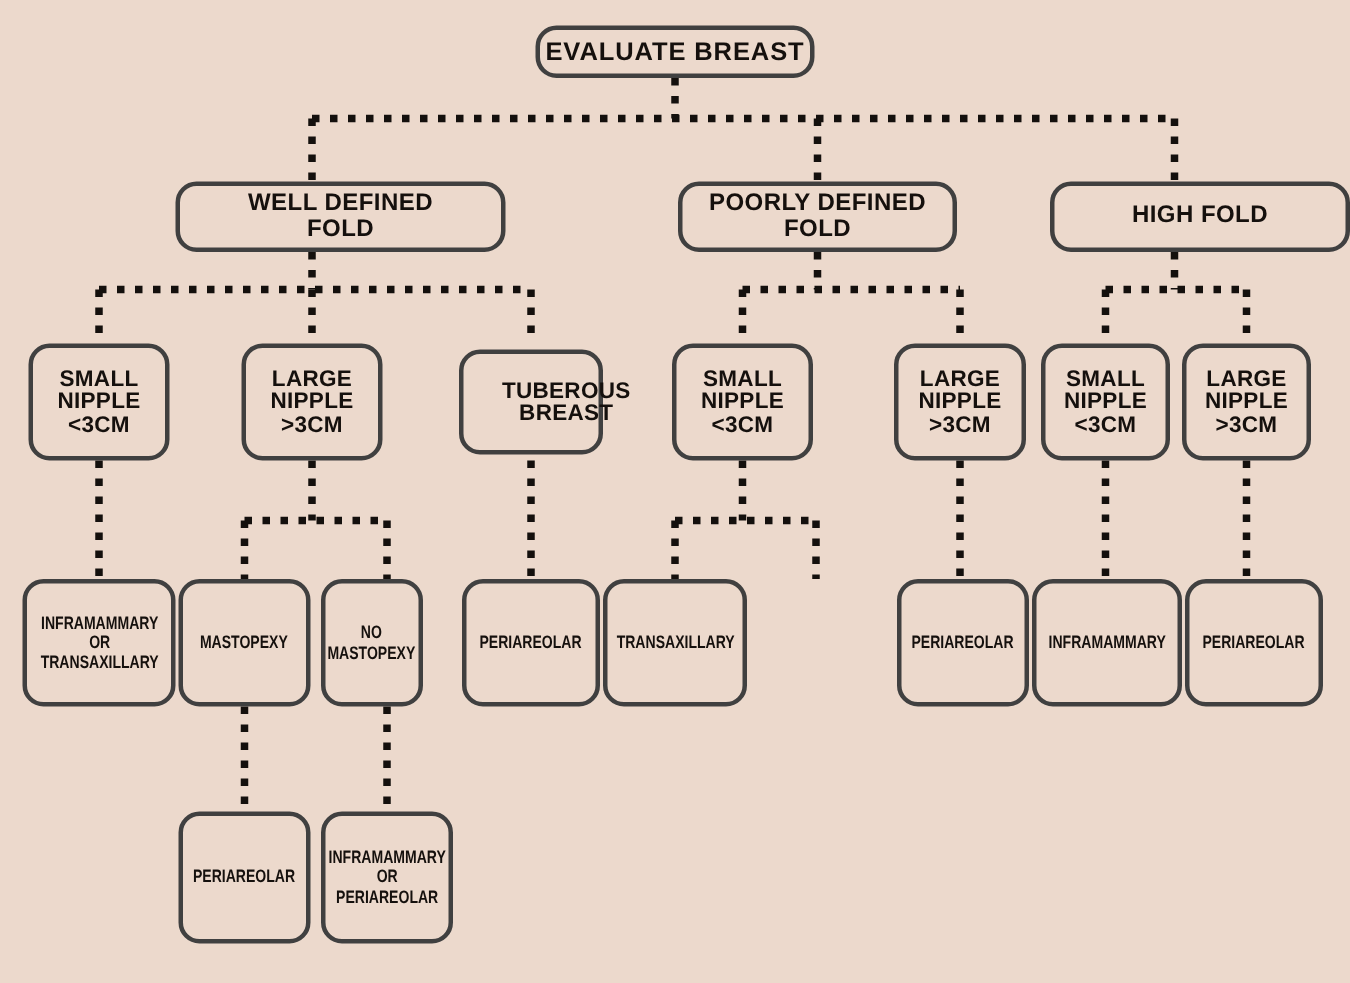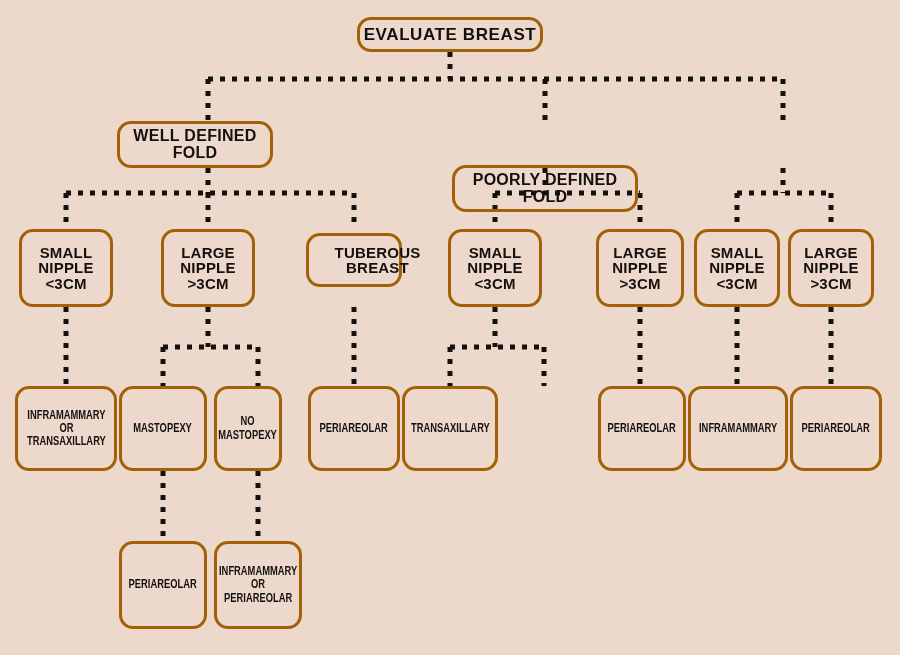--- a/index.html
+++ b/index.html
@@ -22,21 +22,21 @@
     position: absolute;
     left: 0;
     top: 0;
     width: 900px;
     height: 655px;
     pointer-events: none;
   }
   .node {
     position: absolute;
     box-sizing: border-box;
-    border: 3px solid #a16207;
+    border: 3px solid #404040;
     border-radius: 14px;
     background: transparent;
     display: flex;
     align-items: center;
     justify-content: center;
     text-align: center;
     color: #15100d;
     font-weight: bold;
     line-height: 1.02;
     letter-spacing: 0.2px;
@@ -117,40 +117,43 @@
 
       <path d="M163,471 L163,541"></path>
       <path d="M258,471 L258,541"></path>
     </g>
   </svg>
 
   <div class="node r1" style="left:357px; top:17px; width:186px; height:35px;">
     <span class="lbl">EVALUATE BREAST</span>
   </div>
 
-  <div class="node r2" style="left:117px; top:121px; width:156px; height:47px;">
+  <div class="node r2" style="left:117px; top:121px; width:220px; height:47px;">
     <span class="lbl">WELL DEFINED
 FOLD</span>
   </div>
-  <div class="node r2" style="left:452px; top:121px; width:186px; height:47px;margin-top:44px;">
+  <div class="node r2" style="left:452px; top:121px; width:186px; height:47px;">
     <span class="lbl">POORLY DEFINED
 FOLD</span>
   </div>
+  <div class="node r2" style="left:700px; top:121px; width:200px; height:47px;">
+    <span class="lbl">HIGH FOLD</span>
+  </div>
 
   <div class="node r3" style="left:19px; top:229px; width:94px; height:78px;">
     <span class="lbl">SMALL
 NIPPLE
 &lt;3CM</span>
   </div>
   <div class="node r3" style="left:161px; top:229px; width:94px; height:78px;">
     <span class="lbl">LARGE
 NIPPLE
 &gt;3CM</span>
   </div>
-  <div class="node r3" style="left:306px; top:233px; width:96px; height:54px;padding-left:47px;">
+  <div class="node r3" style="left:306px; top:233px; width:96px; height:70px;padding-left:47px;">
     <span class="lbl">TUBEROUS
 BREAST</span>
   </div>
   <div class="node r3" style="left:448px; top:229px; width:94px; height:78px;">
     <span class="lbl">SMALL
 NIPPLE
 &lt;3CM</span>
   </div>
   <div class="node r3" style="left:596px; top:229px; width:88px; height:78px;">
     <span class="lbl">LARGE

